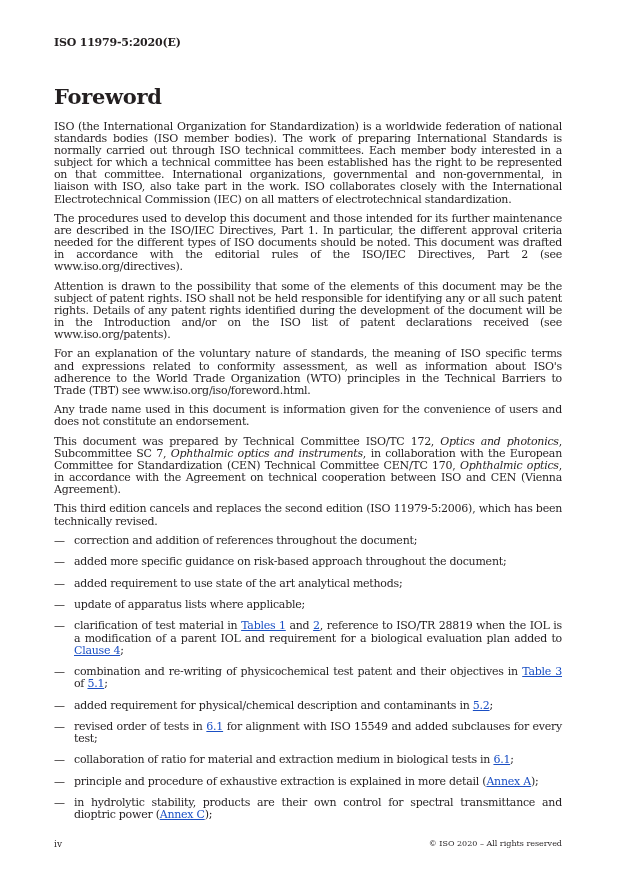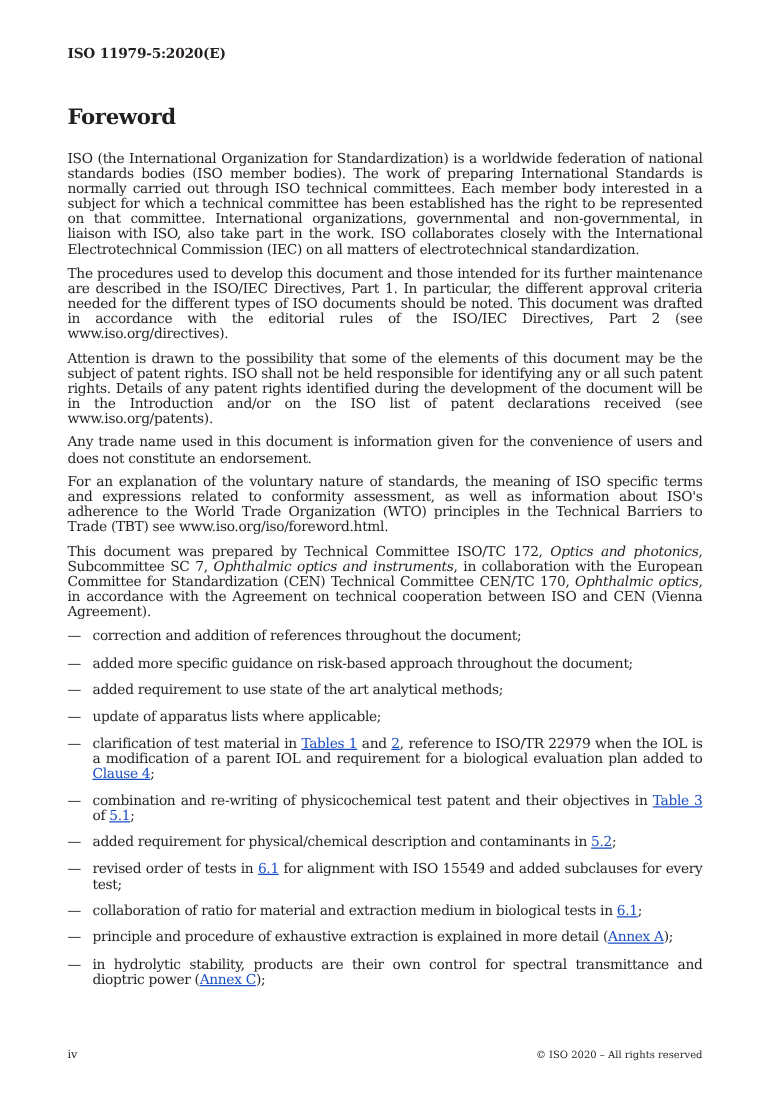--- a/index.html
+++ b/index.html
@@ -1,20 +1,20 @@
 <!DOCTYPE html>
 <html><head>
 <meta charset="utf-8">
 <style>
   html, body { margin: 0; padding: 0; background: #ffffff; }
   body { width: 620px; height: 876px; position: relative; overflow: hidden;
          font-family: "DejaVu Serif", "Liberation Serif", serif; color: #231f20; }
   .page { position: absolute; left: 16px; top: 0; width: 620px; height: 876px; }
   .doc-id { position: absolute; left: 38px; top: 36px; font-size: 11px; font-weight: bold; letter-spacing: -0.2px; }
-  .title { position: absolute; left: 38px; top: 84px; font-size: 17px; font-weight: bold; letter-spacing: -0.3px; }
+  .title { position: absolute; left: 38px; top: 84px; font-size: 21px; font-weight: bold; letter-spacing: -0.3px; }
   .body { position: absolute; left: 38px; top: 121px; width: 508px; font-size: 11px; line-height: 12.1px; letter-spacing: -0.25px; }
   .p { margin: 0 0 7.3px 0; text-align: justify; }
   .li { display: flex; margin: 0 0 9.3px 0; }
   .li .dash { width: 20px; flex: 0 0 20px; }
   .li .txt { flex: 1; text-align: justify; }
   a.link { color: #1a4fc4; text-decoration: underline; }
   i { font-style: italic; }
   .footer-left { position: absolute; left: 38px; top: 839px; font-size: 9px; }
   .footer-right { position: absolute; right: 74px; top: 839px; font-size: 8px; }
 </style>
@@ -22,43 +22,44 @@
 <body>
 
 <div class="page">
   <div class="doc-id">ISO 11979-5:2020(E)</div>
   <div class="title">Foreword</div>
 
   <div class="body">
     <p class="p">ISO (the International Organization for Standardization) is a worldwide federation of national standards bodies (ISO member bodies). The work of preparing International Standards is normally carried out through ISO technical committees. Each member body interested in a subject for which a technical committee has been established has the right to be represented on that committee. International organizations, governmental and non-governmental, in liaison with ISO, also take part in the work. ISO collaborates closely with the International Electrotechnical Commission (IEC) on all matters of electrotechnical standardization.</p>
     <p class="p">The procedures used to develop this document and those intended for its further maintenance are described in the ISO/IEC Directives, Part 1. In particular, the different approval criteria needed for the different types of ISO documents should be noted. This document was drafted in accordance with the editorial rules of the ISO/IEC Directives, Part 2 (see www.iso.org/directives).</p>
     <p class="p">Attention is drawn to the possibility that some of the elements of this document may be the subject of patent rights. ISO shall not be held responsible for identifying any or all such patent rights. Details of any patent rights identified during the development of the document will be in the Introduction and/or on the ISO list of patent declarations received (see www.iso.org/patents).</p>
+    <p class="p">For an explanation of the voluntary nature of standards, the meaning of ISO specific terms and expressions related to conformity assessment, as well as information about ISO's adherence to the World Trade Organization (WTO) principles in the Technical Barriers to Trade (TBT) see www.iso.org/iso/foreword.html.</p>
     <p class="p">Any trade name used in this document is information given for the convenience of users and does not constitute an endorsement.</p>
-    <p class="p">For an explanation of the voluntary nature of standards, the meaning of ISO specific terms and expressions related to conformity assessment, as well as information about ISO's adherence to the World Trade Organization (WTO) principles in the Technical Barriers to Trade (TBT) see www.iso.org/iso/foreword.html.</p>
     <p class="p"><span>This document was prepared by Technical Committee ISO/TC 172, </span><i>Optics and photonics</i><span>, Subcommittee SC 7, </span><i>Ophthalmic optics and instruments</i><span>, in collaboration with the European Committee for Standardization (CEN) Technical Committee CEN/TC 170, </span><i>Ophthalmic optics</i><span>, in accordance with the Agreement on technical cooperation between ISO and CEN (Vienna Agreement).</span></p>
+    <p class="p">This third edition cancels and replaces the second edition (ISO 11979-5:2006), which has been technically revised.</p>
 
     <div class="li">
         <span class="dash">—</span>
         <span class="txt">correction and addition of references throughout the document;</span>
       </div>
     <div class="li">
         <span class="dash">—</span>
         <span class="txt">added more specific guidance on risk-based approach throughout the document;</span>
       </div>
     <div class="li">
         <span class="dash">—</span>
         <span class="txt">added requirement to use state of the art analytical methods;</span>
       </div>
     <div class="li">
         <span class="dash">—</span>
         <span class="txt">update of apparatus lists where applicable;</span>
       </div>
     <div class="li">
         <span class="dash">—</span>
-        <span class="txt"><span>clarification of test material in </span><a class="link">Tables 1</a><span> and </span><a class="link">2</a><span>, reference to ISO/TR 22979 when the IOL is a modification of a parent IOL and requirement for a biological evaluation plan added to </span><a class="link">Clause 4</a><span>;</span></span>
+        <span class="txt"><span>clarification of test material in </span><a class="link">Tables 1</a><span> and </span><a class="link">2</a><span>, reference to ISO/TR 28819 when the IOL is a modification of a parent IOL and requirement for a biological evaluation plan added to </span><a class="link">Clause 4</a><span>;</span></span>
       </div>
     <div class="li">
         <span class="dash">—</span>
         <span class="txt"><span>combination and re-writing of physicochemical test patent and their objectives in </span><a class="link">Table 3</a><span> of </span><a class="link">5.1</a><span>;</span></span>
       </div>
     <div class="li">
         <span class="dash">—</span>
         <span class="txt"><span>added requirement for physical/chemical description and contaminants in </span><a class="link">5.2</a><span>;</span></span>
       </div>
     <div class="li">

